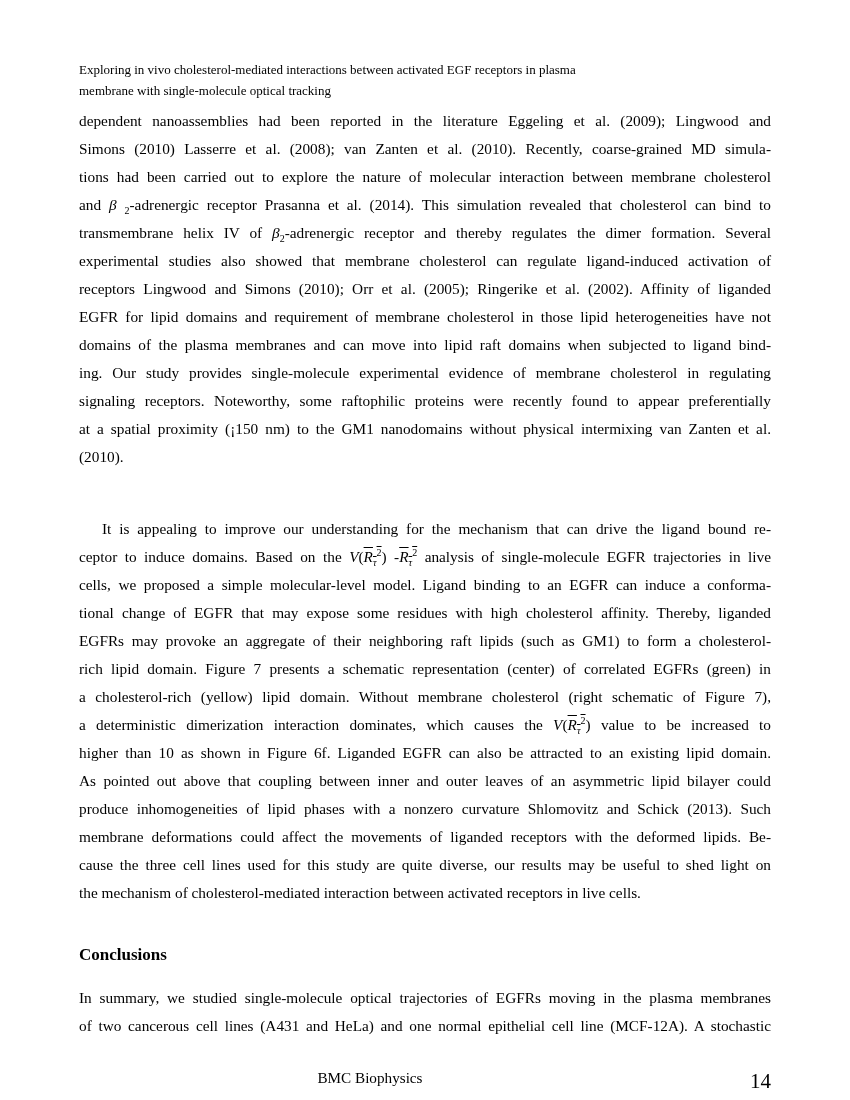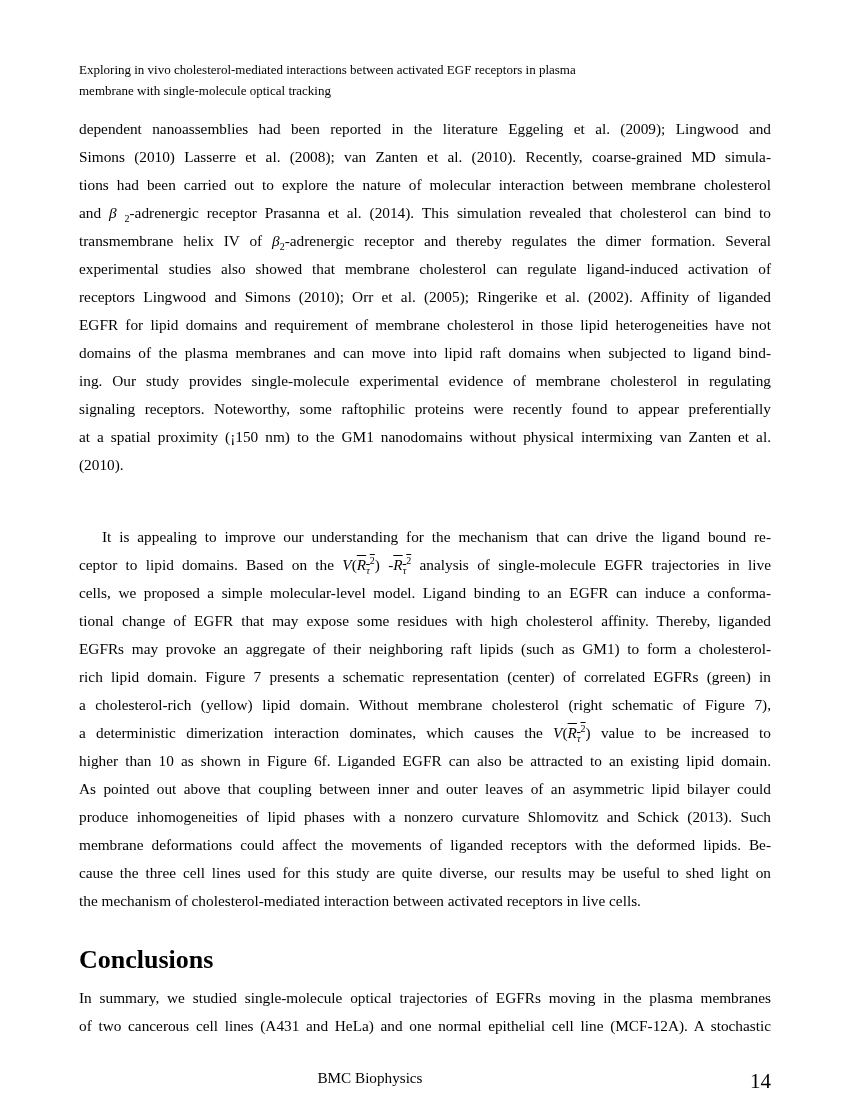--- a/index.html
+++ b/index.html
@@ -1,29 +1,29 @@
 <!DOCTYPE html>
 <html><head>
 <meta charset="utf-8">
 <style>
   html, body { margin: 0; padding: 0; background: #ffffff; }
   body { width: 850px; height: 1100px; position: relative; overflow: hidden;
          font-family: "Liberation Serif", "DejaVu Serif", serif; color: #000; }
   .header { position: absolute; left: 79px; top: 59px; width: 700px;
             font-size: 13px; line-height: 21px; }
-  .body-lines { position: absolute; left: 79px; top: 118px; width: 692px; }
+  .body-lines { position: absolute; left: 79px; top: 110px; width: 692px; }
   .line { height: 28px; font-size: 15.3px; line-height: 22px; white-space: nowrap;
           text-align: justify; text-align-last: justify; }
   .line.last { text-align-last: left; }
   .line.indent { padding-left: 23px; margin-top: 44px; }
   .math { font-style: italic; }
   .ovl { text-decoration: overline; }
   sup, sub { font-size: 10px; line-height: 0; }
   .section-title { position: absolute; left: 79px; top: 945px;
-                   font-size: 26px; font-weight: bold; }
+                   font-size: 17px; font-weight: bold; }
   .concl { position: absolute; left: 79px; top: 987px; width: 692px; font-family: Liberation Serif, serif; }
   .footer-journal { position: absolute; left: 0; width: 740px; top: 1069px;
                     text-align: center; font-size: 15.2px; }
   .footer-page { position: absolute; right: 79px; top: 1069px; font-size: 21px; }
 </style>
 </head>
 <body>
 
 <div class="header">
   <div>Exploring in vivo cholesterol-mediated interactions between activated EGF receptors in plasma</div>
@@ -40,21 +40,21 @@
   <div class="line">experimental studies also showed that membrane cholesterol can regulate ligand-induced activation of</div>
   <div class="line">receptors Lingwood and Simons (2010); Orr et al. (2005); Ringerike et al. (2002).  Affinity of liganded</div>
   <div class="line">EGFR for lipid domains and requirement of membrane cholesterol in those lipid heterogeneities have not</div>
   <div class="line">domains of the plasma membranes and can move into lipid raft domains when subjected to ligand bind-</div>
   <div class="line">ing.  Our study provides single-molecule experimental evidence of membrane cholesterol in regulating</div>
   <div class="line">signaling receptors.  Noteworthy, some raftophilic proteins were recently found to appear preferentially</div>
   <div class="line">at a spatial proximity (¡150 nm) to the GM1 nanodomains without physical intermixing van Zanten et al.</div>
   <div class="line last">(2010).</div>
 
   <div class="line indent">It is appealing to improve our understanding for the mechanism that can drive the ligand bound re-</div>
-  <div class="line"><span>ceptor to lipid domains. Based on the </span><span><span class="math">V</span>(<span class="ovl"><span class="math">R</span><sub class="math">τ</sub><sup>2</sup></span>)<span> -</span><span class="ovl"><span class="math">R</span><sub class="math">τ</sub><sup>2</sup></span></span><span> analysis of single-molecule EGFR trajectories in live</span></div>
+  <div class="line"><span>ceptor to induce domains. Based on the </span><span><span class="math">V</span>(<span class="ovl"><span class="math">R</span><sub class="math">τ</sub><sup>2</sup></span>)<span> -</span><span class="ovl"><span class="math">R</span><sub class="math">τ</sub><sup>2</sup></span></span><span> analysis of single-molecule EGFR trajectories in live</span></div>
   <div class="line">cells, we proposed a simple molecular-level model. Ligand binding to an EGFR can induce a conforma-</div>
   <div class="line">tional change of EGFR that may expose some residues with high cholesterol affinity. Thereby, liganded</div>
   <div class="line">EGFRs may provoke an aggregate of their neighboring raft lipids (such as GM1) to form a cholesterol-</div>
   <div class="line">rich lipid domain. Figure 7 presents a schematic representation (center) of correlated EGFRs (green) in</div>
   <div class="line">a cholesterol-rich (yellow) lipid domain.  Without membrane cholesterol (right schematic of Figure 7),</div>
   <div class="line"><span>a deterministic dimerization interaction dominates, which causes the </span><span><span class="math">V</span>(<span class="ovl"><span class="math">R</span><sub class="math">τ</sub><sup>2</sup></span>)</span><span> value to be increased to</span></div>
   <div class="line">higher than 10 as shown in Figure 6f. Liganded EGFR can also be attracted to an existing lipid domain.</div>
   <div class="line">As pointed out above that coupling between inner and outer leaves of an asymmetric lipid bilayer could</div>
   <div class="line">produce inhomogeneities of lipid phases with a nonzero curvature Shlomovitz and Schick (2013). Such</div>
   <div class="line">membrane deformations could affect the movements of liganded receptors with the deformed lipids. Be-</div>

